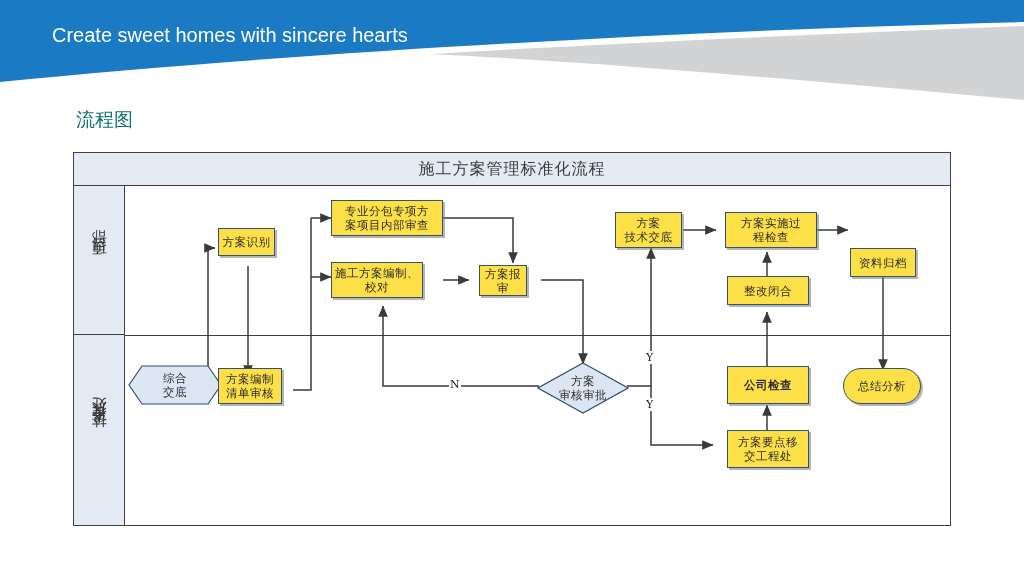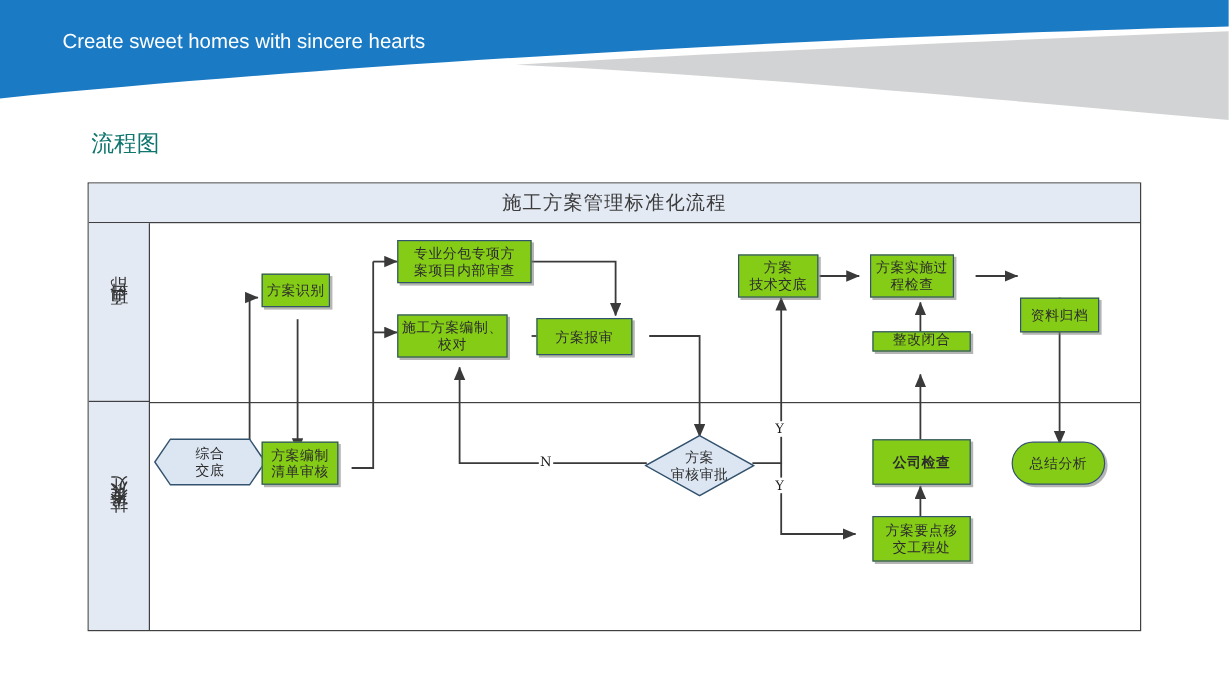--- a/index.html
+++ b/index.html
@@ -31,21 +31,21 @@
   #brand-cn {
     color: #ffffff;
     font-size: 15px;
     letter-spacing: 5px;
     font-weight: bold;
     line-height: 20px;
     white-space: nowrap;
   }
   #brand-en {
     color: #ffffff;
-    font-size: 17px;
+    font-size: 20px;
     line-height: 22px;
     white-space: nowrap;
     margin-top: 2px;
   }
 
   
   #slide-title {
     position: absolute;
     left: 76px; top: 107px;
     font-size: 19px;
@@ -119,21 +119,21 @@
     position: absolute;
     left: 73px; top: 152px;
     width: 878px; height: 374px;
     pointer-events: none;
   }
   #flow-layer svg { display: block; overflow: visible; }
 
   .node {
     position: absolute;
     box-sizing: border-box;
-    background: #84cc16;
+    background: #fde047;
     border: 1.2px solid #33526e;
     display: flex;
     align-items: center;
     justify-content: center;
     text-align: center;
     font-family: "DejaVu Serif", "Liberation Serif", serif;
     font-size: 11.5px;
     line-height: 14px;
     color: #2c2c2c;
     letter-spacing: 0.5px;
@@ -251,43 +251,43 @@
   </span>
 </div>
 
 <div class="node shadowed" style="left:331px; top:262px; width:92px; height:36px;">
   <span class="shape-text">
     <span>施工方案编制、</span><br>
     <span>校对</span>
   </span>
 </div>
 
-<div class="node shadowed" style="left:447px; top:265px; width:80px; height:31px;">
+<div class="node shadowed" style="left:479px; top:265px; width:48px; height:31px;">
   <span class="shape-text"><span>方案报审</span></span>
 </div>
 
 <div class="node shadowed" style="left:615px; top:212px; width:67px; height:36px;">
   <span class="shape-text">
     <span>方案</span><br>
     <span>技术交底</span>
   </span>
 </div>
 
-<div class="node shadowed" style="left:725px; top:212px; width:70px; height:36px;">
+<div class="node shadowed" style="left:725px; top:212px; width:92px; height:36px;">
   <span class="shape-text">
     <span>方案实施过</span><br>
     <span>程检查</span>
   </span>
 </div>
 
 <div class="node shadowed" style="left:850px; top:216px; width:66px; height:29px;margin-top:32px;">
   <span class="shape-text"><span>资料归档</span></span>
 </div>
 
-<div class="node shadowed" style="left:727px; top:276px; width:82px; height:17px;font-family:Liberation Mono, monospace;">
+<div class="node shadowed" style="left:727px; top:276px; width:82px; height:29px;">
   <span class="shape-text"><span>整改闭合</span></span>
 </div>
 
 <div class="node hex" style="left:128px; top:365px; width:94px; height:40px;">
   <svg class="shape-svg" width="94" height="40" viewBox="0 0 94 40" xmlns="http://www.w3.org/2000/svg">
     <polygon points="14,1 80,1 93,20 80,39 14,39 1,20" fill="#dce6f2" stroke="#33526e" stroke-width="1.2"></polygon>
   </svg>
   <span class="shape-text">
     <span>综合</span><br>
     <span>交底</span>

